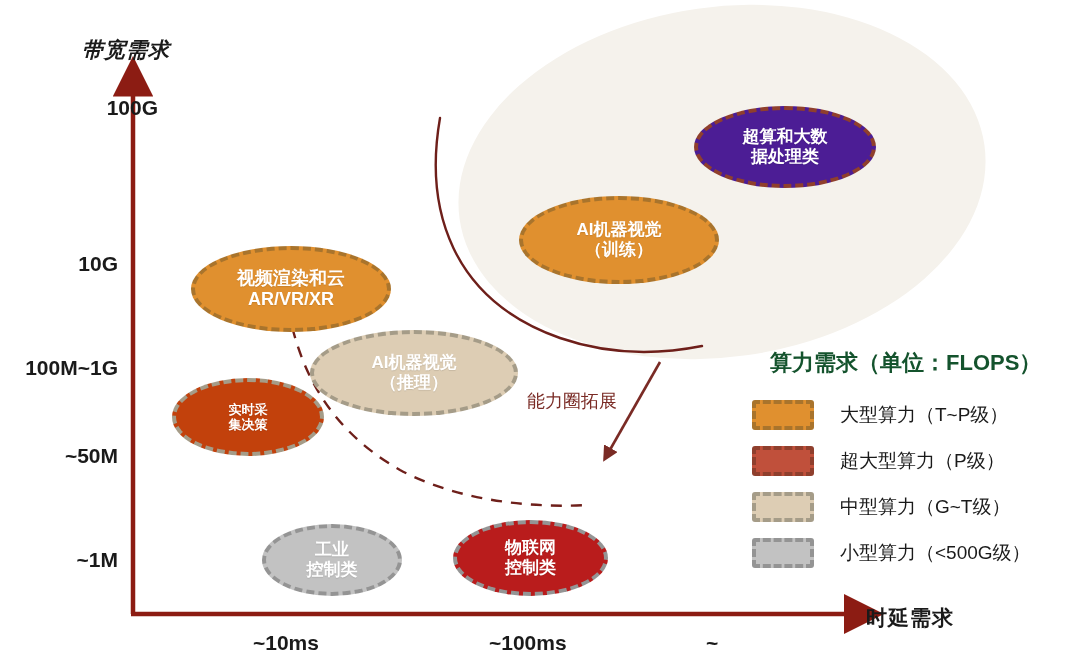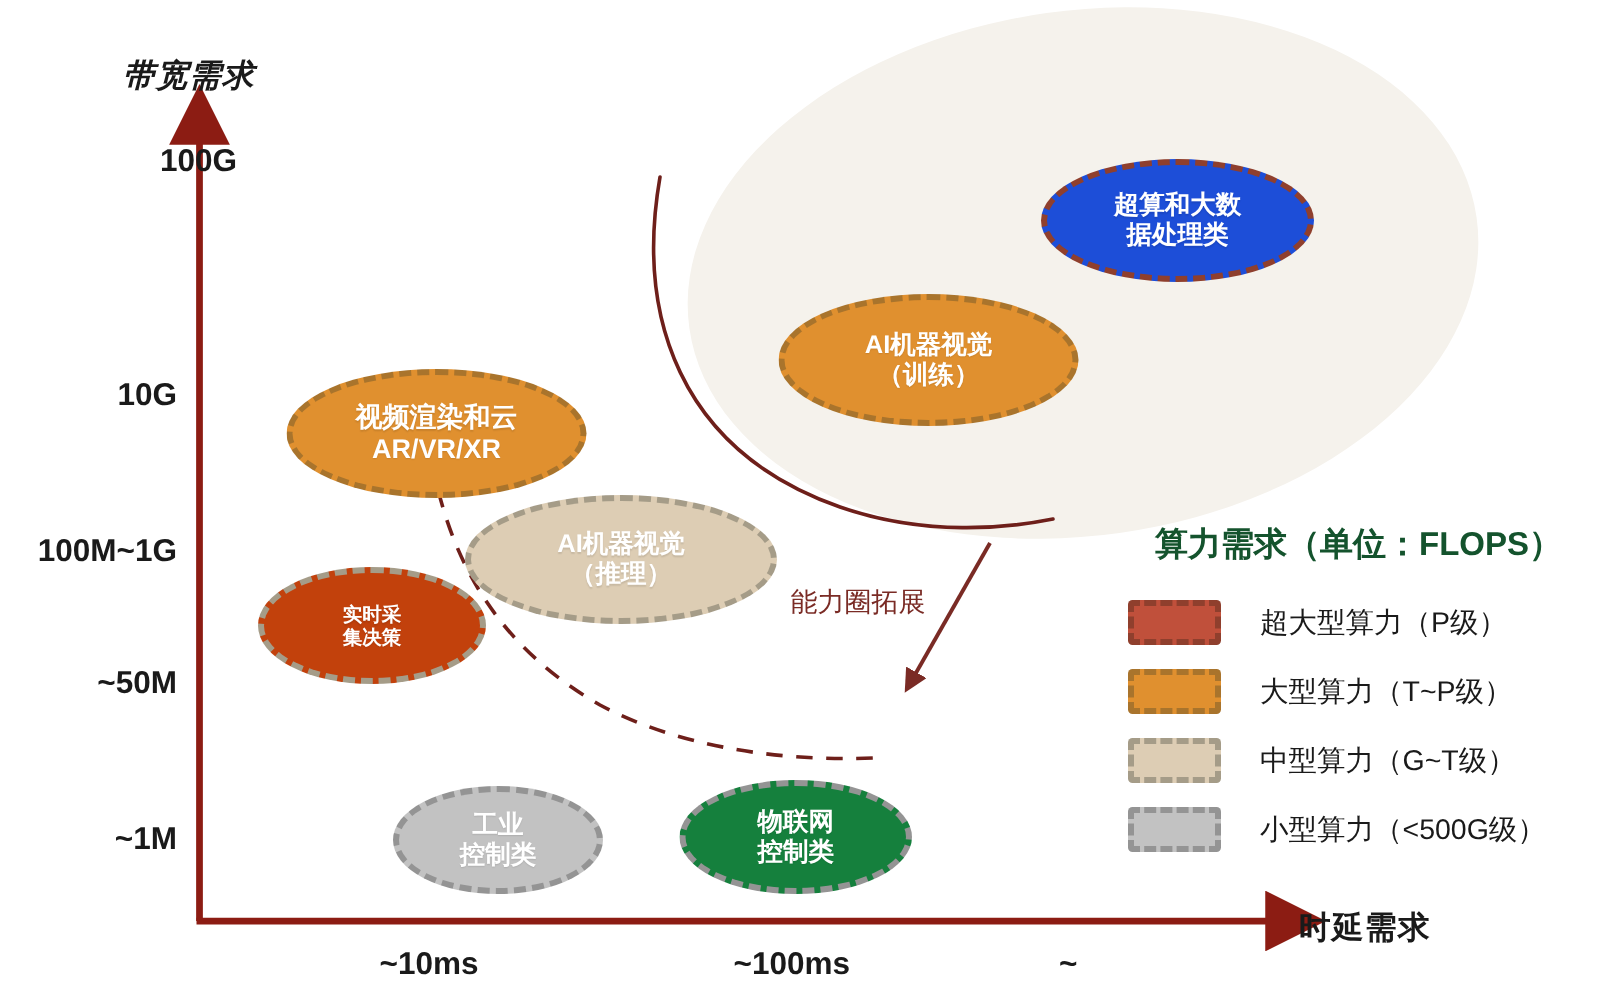--- a/index.html
+++ b/index.html
@@ -148,21 +148,21 @@
   <div class="txt tick-label tick-y" style="left:0px; top:252px; width:118px;">10G</div>
   <div class="txt tick-label tick-y" style="left:0px; top:356px; width:118px;">100M~1G</div>
   <div class="txt tick-label tick-y" style="left:0px; top:444px; width:118px;">~50M</div>
   <div class="txt tick-label tick-y" style="left:0px; top:548px; width:118px;">~1M</div>
 
   <div class="txt tick-label" style="left:253px; top:631px;">~10ms</div>
   <div class="txt tick-label" style="left:489px; top:631px;">~100ms</div>
   <div class="txt tick-label" style="left:706px; top:631px;">~</div>
 
   <div class="bubble" style="left:694px; top:106px; width:182px; height:82px;
-              background:#1d4ed8; border-color:#8f3f2d; border-width:4px; font-size:17px;">
+              background:#4c1d95; border-color:#8f3f2d; border-width:4px; font-size:17px;">
     <div>
       <span>超算和大数</span>
       <span>据处理类</span>
     </div>
   </div>
 
   <div class="bubble" style="left:519px; top:196px; width:200px; height:88px;
               background:#e0902f; border-color:#a9742c; border-width:4px; font-size:17px;">
     <div>
       <span>AI机器视觉</span>
@@ -196,43 +196,43 @@
 
   <div class="bubble" style="left:262px; top:524px; width:140px; height:72px;
               background:#c2c2c2; border-color:#949494; border-width:4px; font-size:17px;">
     <div>
       <span>工业</span>
       <span>控制类</span>
     </div>
   </div>
 
   <div class="bubble" style="left:453px; top:520px; width:155px; height:76px;
-              background:#15803d; border-color:#949494; border-width:4px; font-size:17px;">
+              background:#b91c1c; border-color:#949494; border-width:4px; font-size:17px;">
     <div>
       <span>物联网</span>
       <span>控制类</span>
     </div>
   </div>
 
   <div class="anno-label" style="left:527px; top:389px;">能力圈拓展</div>
 
   <div id="legend">
     <div id="legend-title">算力需求（单位：FLOPS）</div>
 
     <div class="legend-row">
+      <div class="legend-swatch" style="background:#e0902f; border-color:#a9742c;"></div>
+      <div class="legend-text">大型算力（T~P级）</div>
+    </div>
+
+    <div class="legend-row">
       <div class="legend-swatch" style="background:#c0503b; border-color:#8f3f2d;"></div>
       <div class="legend-text">超大型算力（P级）</div>
     </div>
 
     <div class="legend-row">
-      <div class="legend-swatch" style="background:#e0902f; border-color:#a9742c;"></div>
-      <div class="legend-text">大型算力（T~P级）</div>
-    </div>
-
-    <div class="legend-row">
       <div class="legend-swatch" style="background:#ddcdb4; border-color:#a59c88;"></div>
       <div class="legend-text">中型算力（G~T级）</div>
     </div>
 
     <div class="legend-row">
       <div class="legend-swatch" style="background:#c2c2c2; border-color:#949494;"></div>
       <div class="legend-text">小型算力（&lt;500G级）</div>
     </div>
   </div>
 

